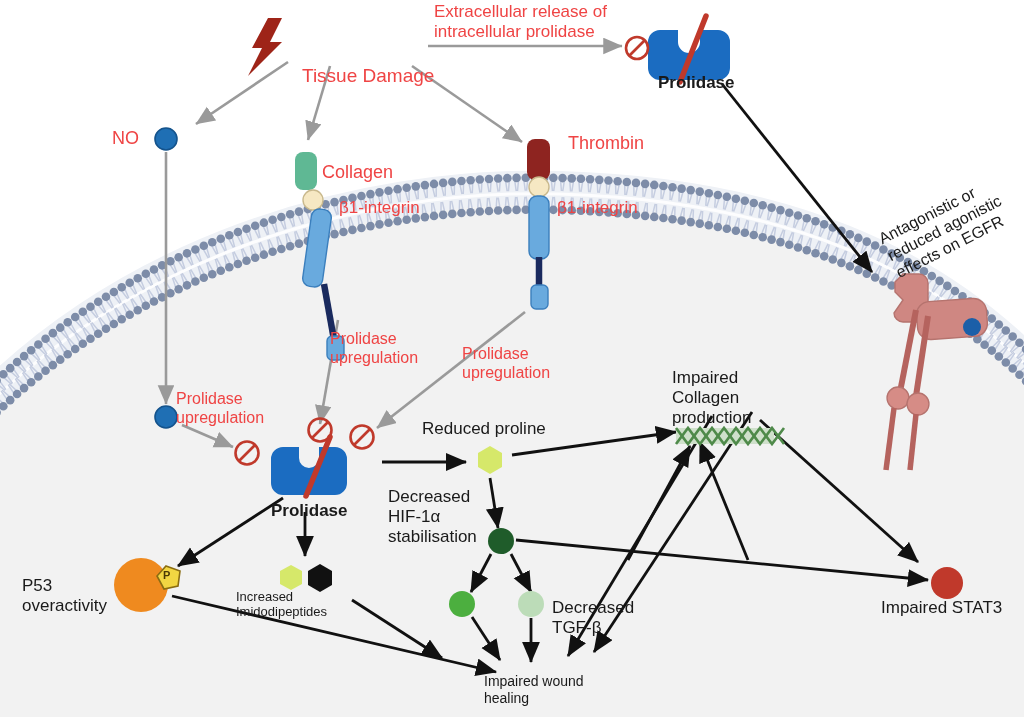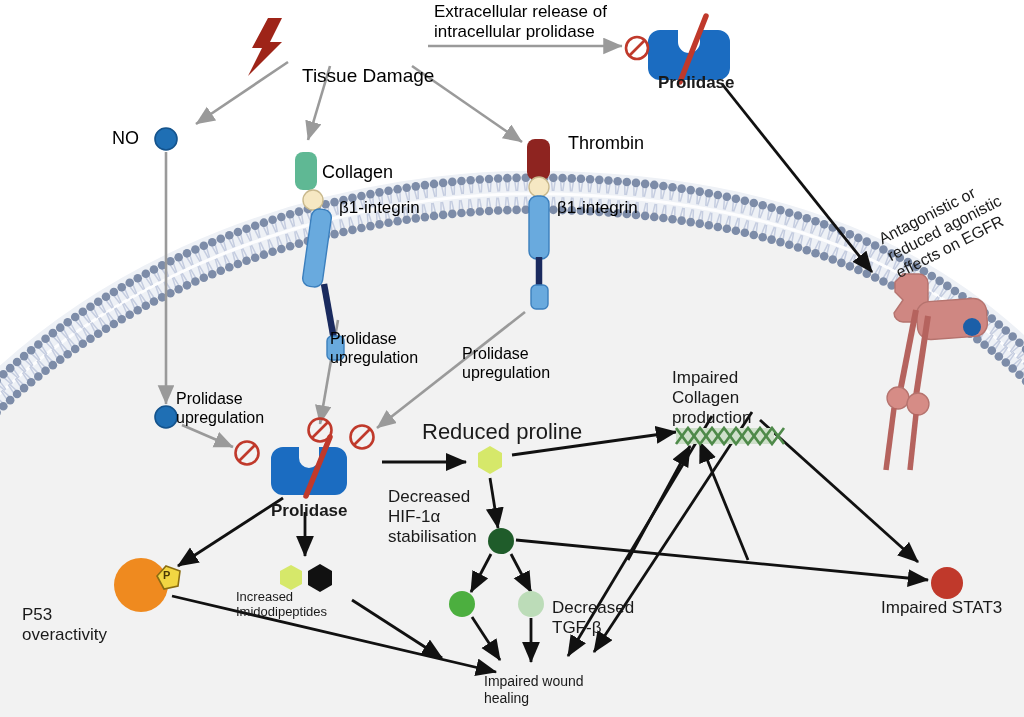--- a/index.html
+++ b/index.html
@@ -1,21 +1,21 @@
 <!DOCTYPE html>
 <html><head>
 <meta charset="utf-8">
 <style>
   html,body{margin:0;padding:0;background:#fff;}
   body{font-family:"Liberation Sans",sans-serif;}
   #stage{position:relative;width:1024px;height:717px;overflow:hidden;background:#ffffff;}
   #scene{position:absolute;inset:0;width:1024px;height:717px;}
   .lbl{position:absolute;white-space:pre;line-height:1.18;}
   .lbl-dark{color:#1a1a1a;}
-  .lbl-gray{color:#000000;}
+  .lbl-gray{color:#ef4444;}
   .bold{font-weight:bold;}
 </style>
 </head>
 <body>
 
 <div id="stage">
 <svg id="scene" viewBox="0 0 1024 717" xmlns="http://www.w3.org/2000/svg">
   <defs>
     <marker id="ah-gray" markerWidth="9" markerHeight="9" refX="7.2" refY="3.2" orient="auto">
       <path d="M0,0 L7.4,3.2 L0,6.4 z" fill="#9a9a9a"></path>
@@ -708,28 +708,28 @@
 <div class="lbl lbl-dark" style="left:876px;top:232px;font-size:16px;transform:rotate(-27deg);transform-origin:left top;">Antagonistic or
 reduced agonistic
 effects on EGFR</div>
 <div class="lbl lbl-gray" style="left:176px;top:390px;font-size:16px;">Prolidase
 upregulation</div>
 <div class="lbl lbl-gray" style="left:330px;top:330px;font-size:16px;">Prolidase
 upregulation</div>
 <div class="lbl lbl-gray" style="left:462px;top:345px;font-size:16px;">Prolidase
 upregulation</div>
 <div class="lbl lbl-dark bold" style="left:271px;top:501px;font-size:17px;">Prolidase</div>
-<div class="lbl lbl-dark" style="left:422px;top:419px;font-size:22px;">Reduced proline</div>
+<div class="lbl lbl-dark" style="left:422px;top:419px;font-size:17px;">Reduced proline</div>
 <div class="lbl lbl-dark" style="left:388px;top:487px;font-size:17px;">Decreased
 HIF-1α
 stabilisation</div>
 <div class="lbl lbl-dark" style="left:672px;top:368px;font-size:17px;">Impaired
 Collagen
 production</div>
-<div class="lbl lbl-dark" style="left:22px;top:576px;font-size:17px;margin-top:29px;">P53
+<div class="lbl lbl-dark" style="left:22px;top:576px;font-size:17px;">P53
 overactivity</div>
 <div class="lbl lbl-dark" style="left:236px;top:589px;font-size:13px;">Increased
 Imidodipeptides</div>
 <div class="lbl lbl-dark" style="left:552px;top:598px;font-size:17px;">Decreased
 TGF-β</div>
 <div class="lbl lbl-dark" style="left:881px;top:598px;font-size:17px;">Impaired STAT3</div>
 <div class="lbl lbl-dark" style="left:484px;top:673px;font-size:14px;">Impaired wound
 healing</div>
 <div class="lbl" style="left:163px;top:569px;font-size:11px;font-weight:bold;color:#4a3a05;">P</div>
 </div>

